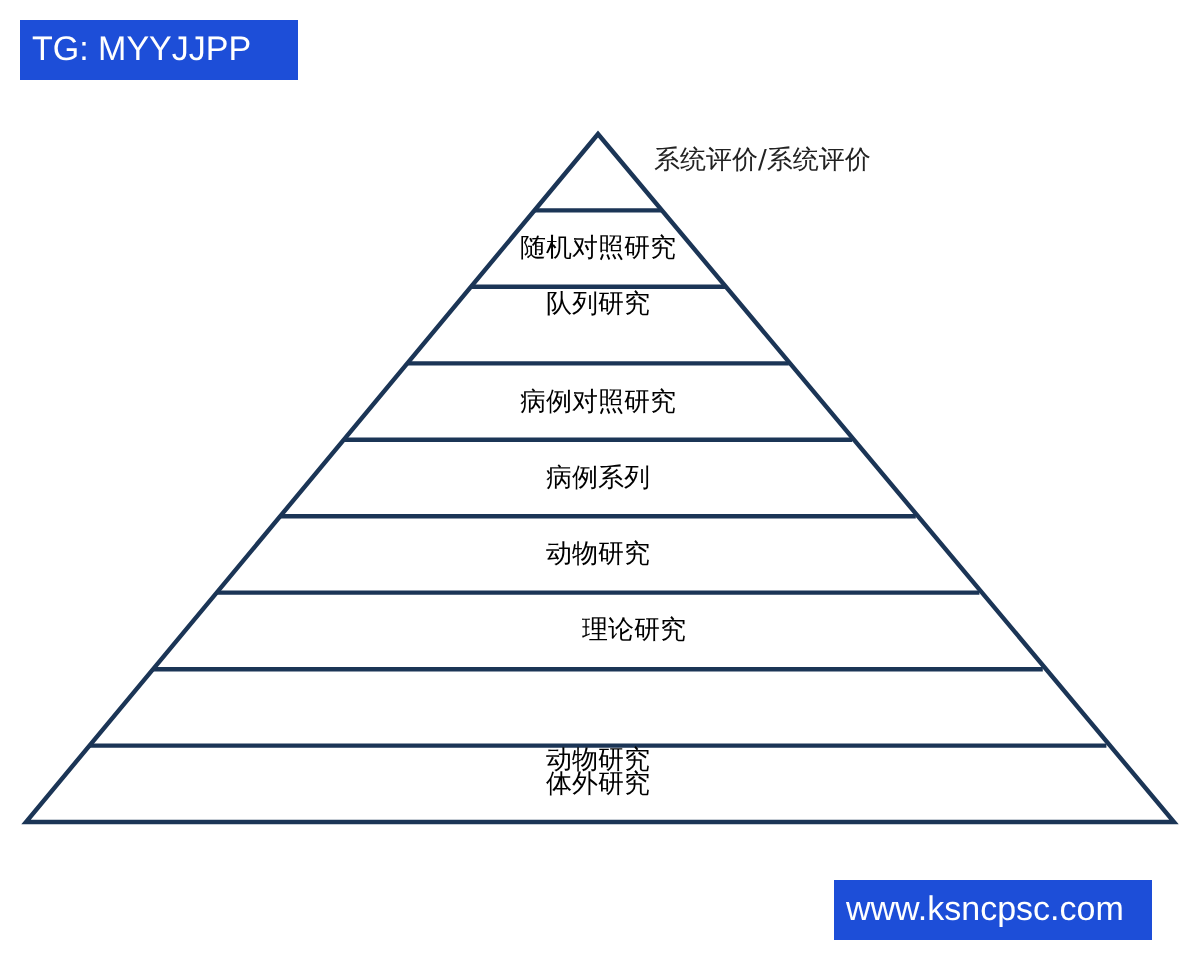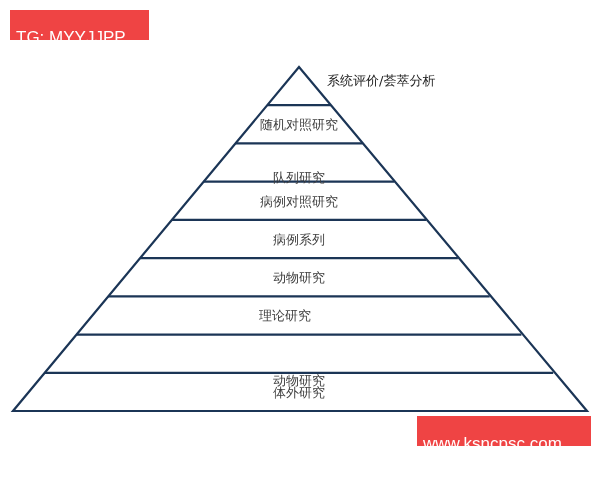--- a/index.html
+++ b/index.html
@@ -9,49 +9,49 @@
     }
     body {
       width: 600px;
       height: 480px;
       position: relative;
       overflow: hidden;
       font-family: "DejaVu Sans", "Liberation Sans", sans-serif;
     }
     .watermark {
       position: absolute;
-      background: #ef4444;
+      background: #1d4ed8;
       color: #ffffff;
       font-family: "Liberation Sans", "DejaVu Sans", sans-serif;
       font-size: 17px;
       line-height: 30px;
       height: 30px;
-      padding: 13px 6px;
+      padding: 0 6px;
       box-sizing: border-box;
       white-space: nowrap;
     }
     .wm-top {
       left: 10px;
       top: 10px;
       width: 139px;
     }
     .wm-bottom {
       left: 417px;
-      top: 416px;
-      width: 174px;
+      top: 440px;
+      width: 159px;
     }
     svg.pyramid {
       position: absolute;
       left: 0;
       top: 0;
     }
     .level-label {
       position: absolute;
       font-size: 13px;
-      color: #404040;
+      color: #000000;
       transform: translateX(-50%);
       white-space: nowrap;
       line-height: 16px;
     }
     .apex-label {
       position: absolute;
       left: 327px;
       top: 73px;
       font-size: 13px;
       color: #222222;
@@ -71,24 +71,24 @@
     <line x1="235.4" y1="143.4" x2="362.6" y2="143.4"></line>
     <line x1="203.6" y1="181.7" x2="394.4" y2="181.7"></line>
     <line x1="171.9" y1="219.9" x2="426.1" y2="219.9"></line>
     <line x1="140.1" y1="258.1" x2="457.9" y2="258.1"></line>
     <line x1="108.3" y1="296.3" x2="489.7" y2="296.3"></line>
     <line x1="76.6" y1="334.6" x2="521.4" y2="334.6"></line>
     <line x1="44.8" y1="372.8" x2="553.2" y2="372.8"></line>
   </g>
 </svg>
 
-<div class="apex-label">系统评价/荟萃分析</div>
+<div class="apex-label">系统评价/系统评价</div>
 
 <div class="level-label" style="left:299px; top:117px;">随机对照研究</div>
-<div class="level-label" style="left:299px; top:170px;">队列研究</div>
+<div class="level-label" style="left:299px; top:145px;">队列研究</div>
 <div class="level-label" style="left:299px; top:194px;text-align:right;">病例对照研究</div>
 <div class="level-label" style="left:299px; top:232px;text-align:right;">病例系列</div>
 <div class="level-label" style="left:299px; top:270px;">动物研究</div>
-<div class="level-label" style="left:285px; top:308px;">理论研究</div>
+<div class="level-label" style="left:317px; top:308px;">理论研究</div>
 <div class="level-label" style="left:299px; top:347px;margin-top:26px;">动物研究</div>
 <div class="level-label" style="left:299px; top:385px;">体外研究</div>
 
 <div class="watermark wm-bottom">www.ksncpsc.com</div>
 
 </body></html>

